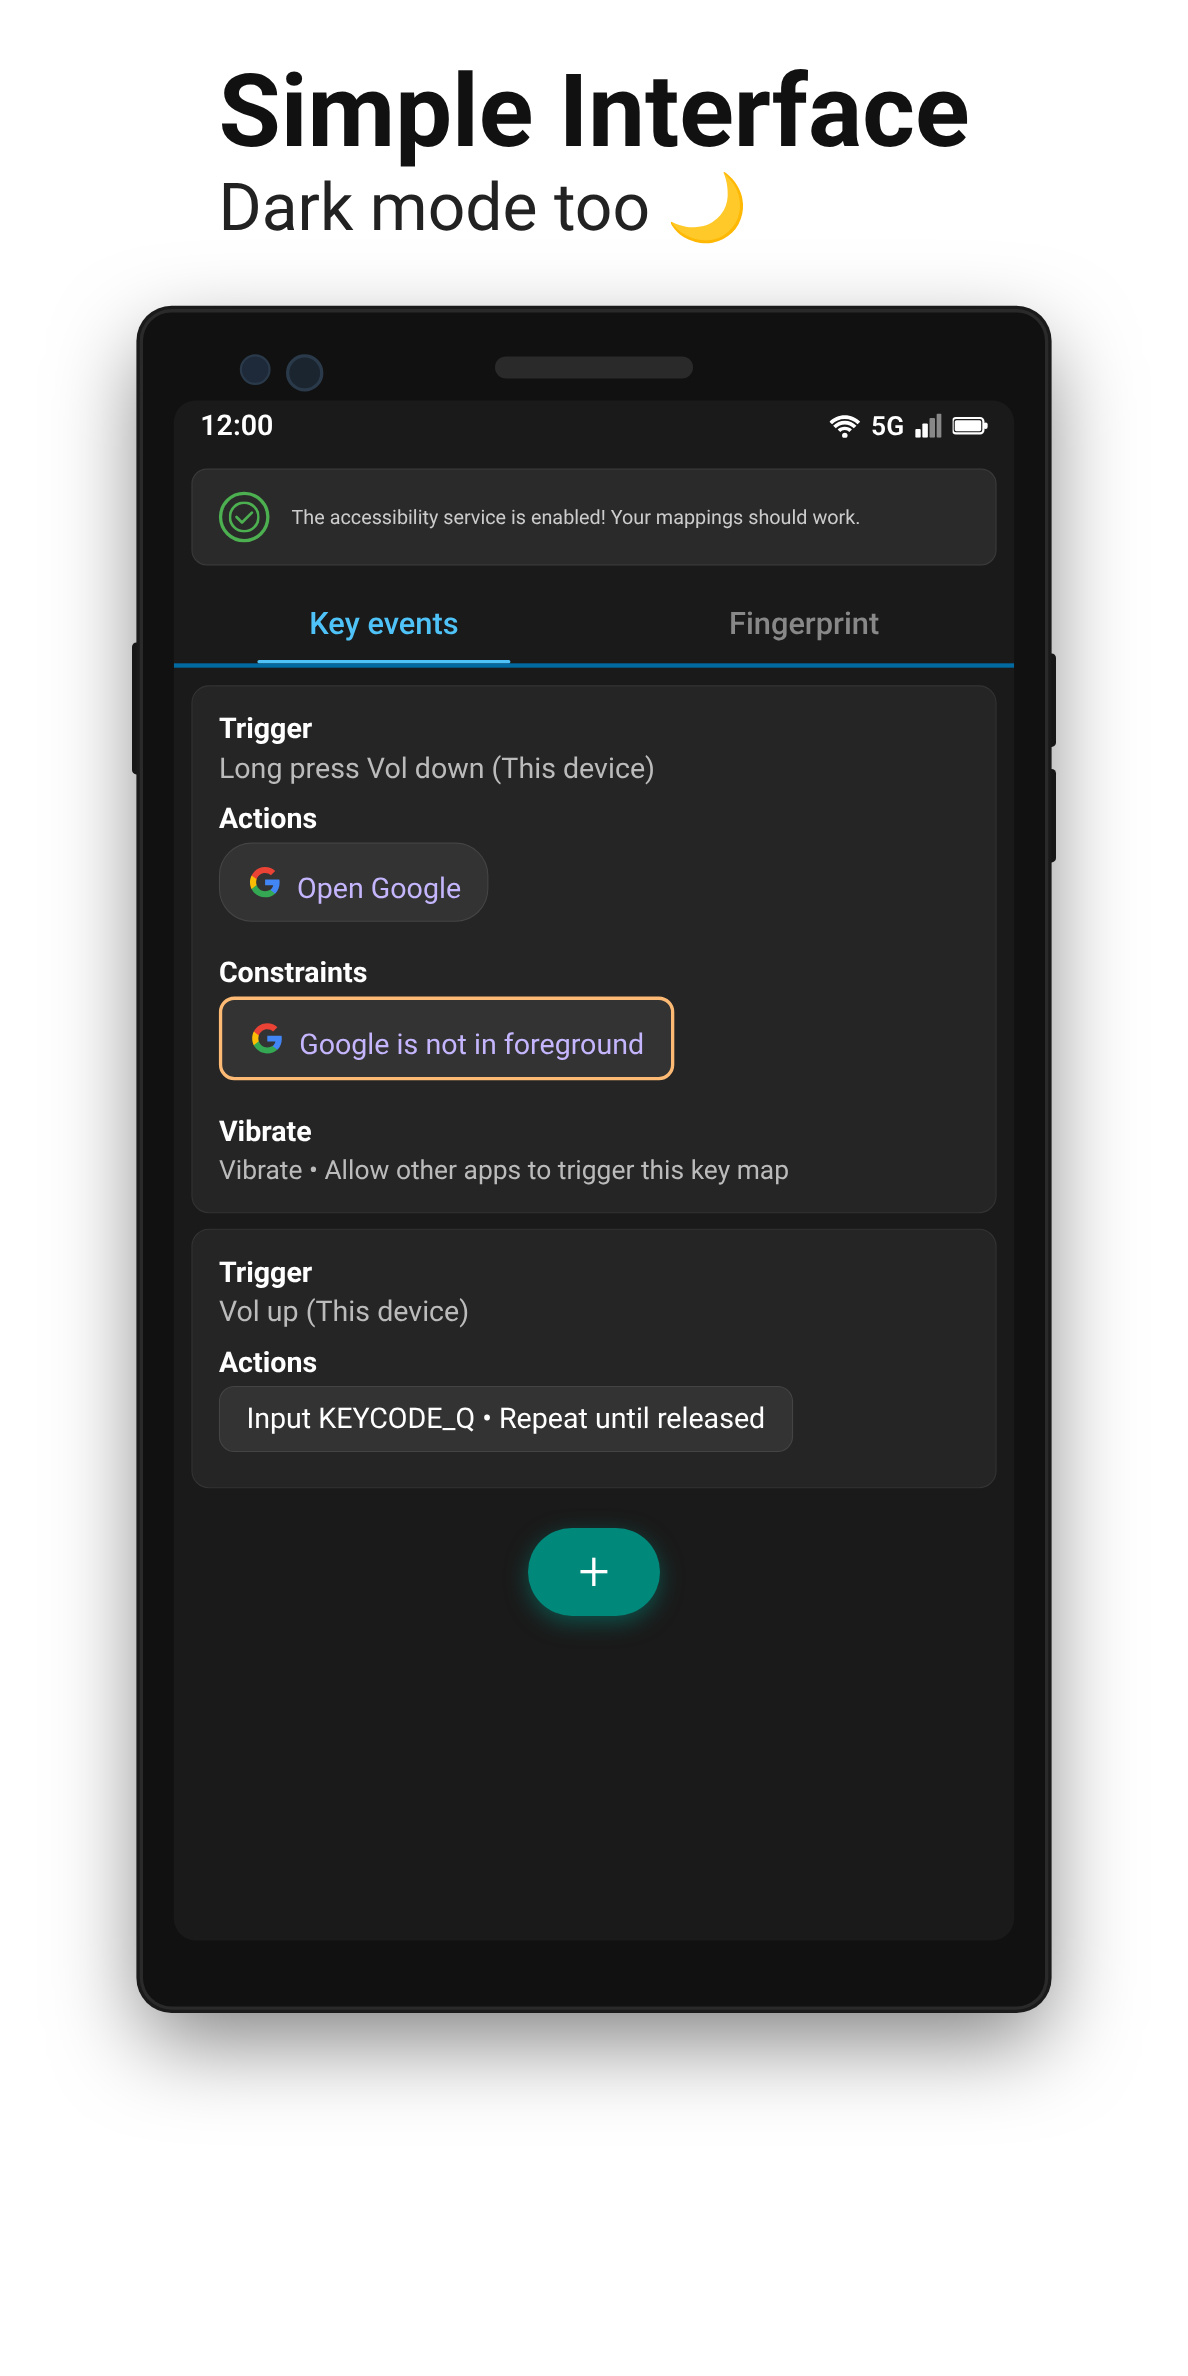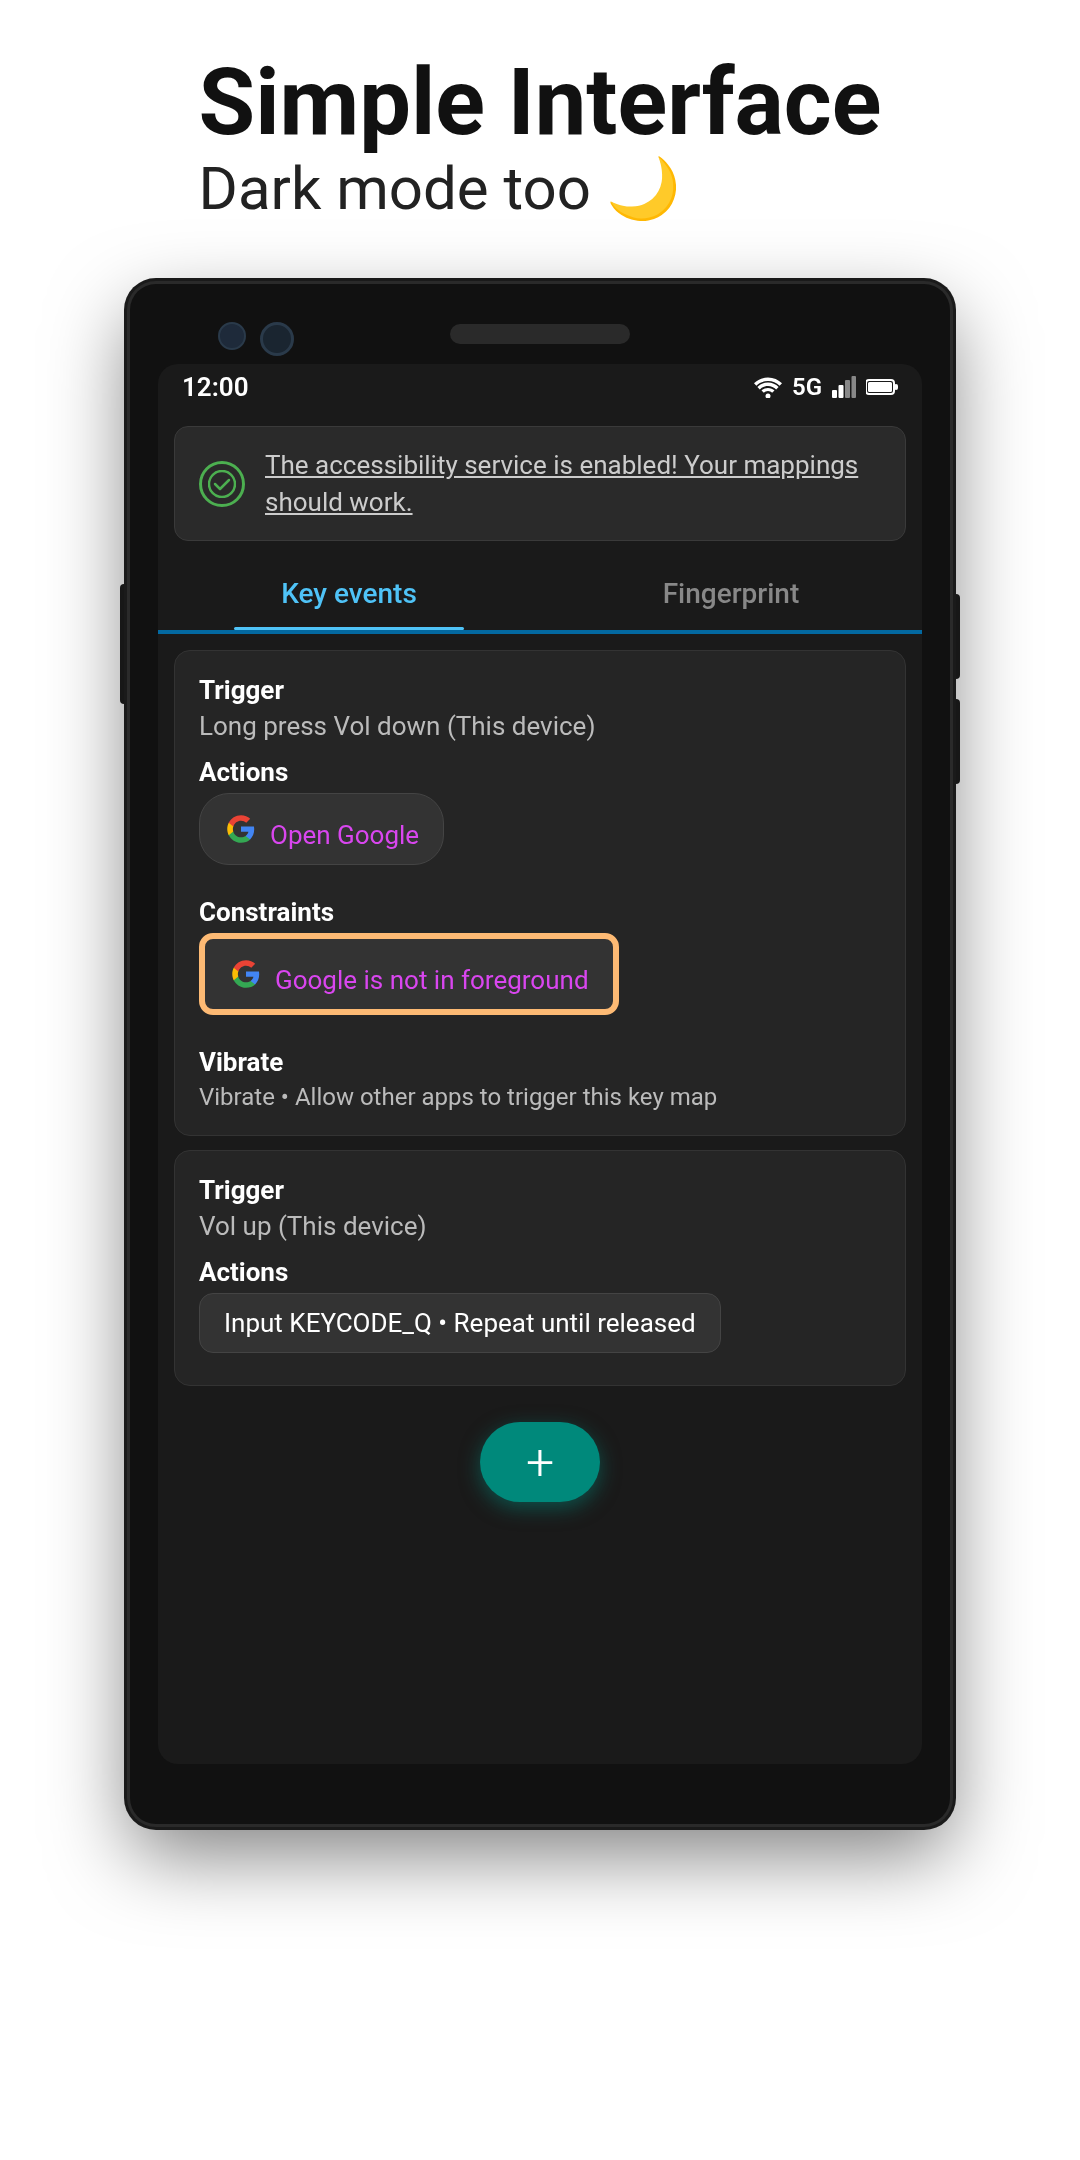--- a/index.html
+++ b/index.html
@@ -136,23 +136,22 @@
       border-radius: 50%;
       border: 3px solid #4CAF50;
       display: flex;
       align-items: center;
       justify-content: center;
       flex-shrink: 0;
     }
 
     .banner-text {
       color: #cccccc;
-      font-size: 26px;
+      font-size: 18px;
       line-height: 1.4;
-      text-decoration: underline;
     }
 
     
     .tabs-row {
       display: flex;
       margin: 16px 0 0;
       border-bottom: 4px solid #0369a1;
     }
 
     .tab {
@@ -229,31 +228,31 @@
       justify-content: center;
       flex-shrink: 0;
     }
 
     .google-svg {
       width: 30px;
       height: 30px;
     }
 
     .chip-text {
-      color: #d946ef;
+      color: #c4b5fd;
       font-size: 26px;
       margin-top: 12px;
     }
 
     .constraint-chip {
       display: inline-flex;
       align-items: center;
       gap: 12px;
       background: #333333;
-      border: 6px solid #fdba74;
+      border: 3px solid #fdba74;
       border-radius: 14px;
       padding: 14px 24px;
       margin-bottom: 16px;
     }
 
     .options-value {
       color: #bbbbbb;
       font-size: 24px;
     }
 

